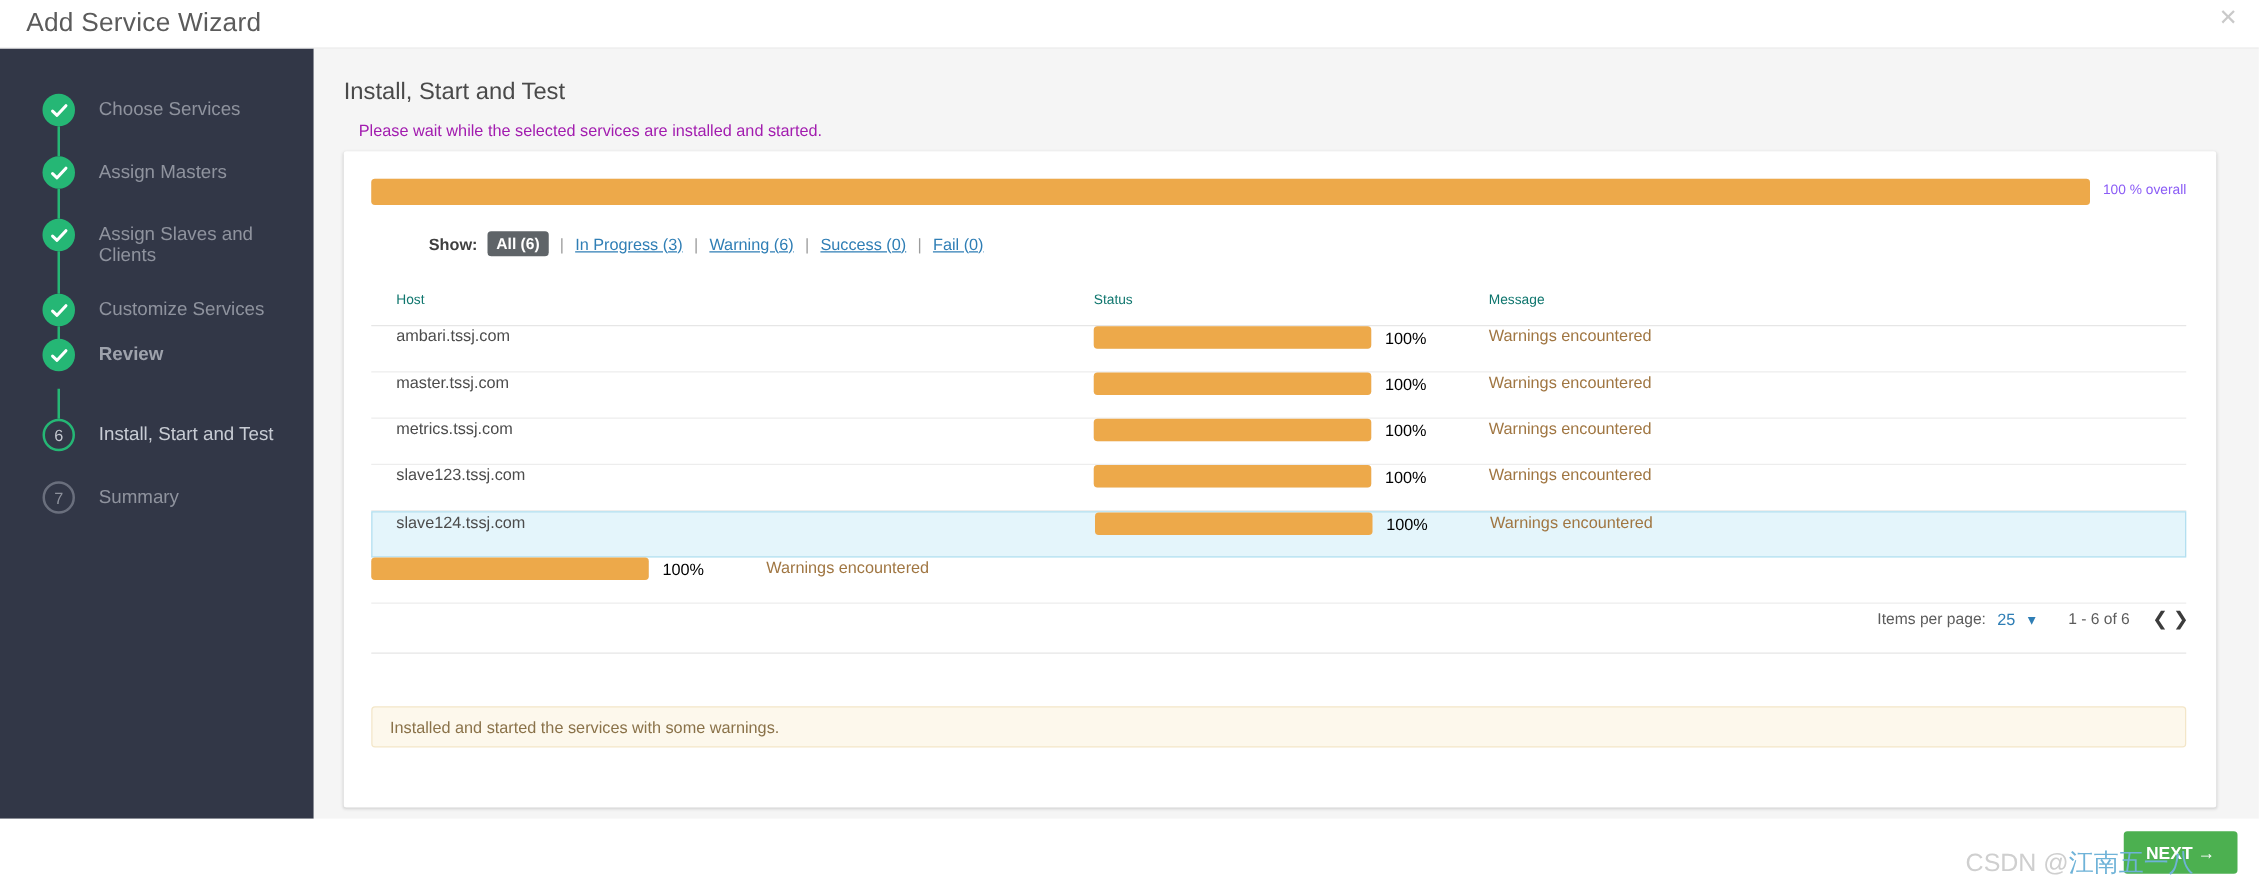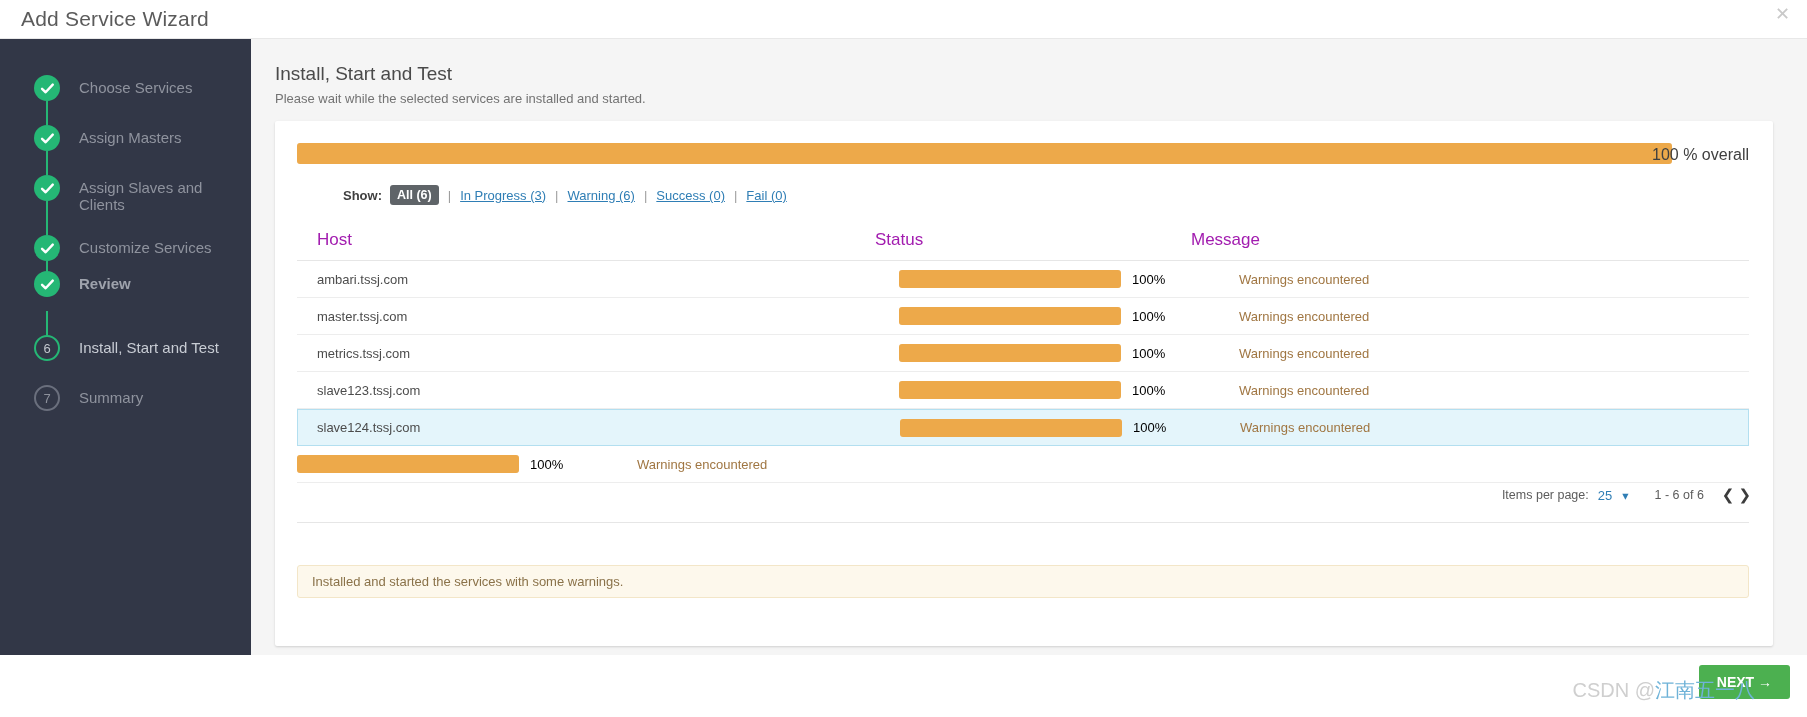--- a/index.html
+++ b/index.html
@@ -82,21 +82,21 @@
 
   
   .main {
     position: absolute; top: 39px; left: 251px;
     width: 1556px; height: 616px;
     background: #f5f5f5;
     overflow: hidden;
   }
   .page-head { position: absolute; left: 24px; top: 24px; }
   .page-title { font-size: 19px; color: #4a4a4a; margin: 0 0 6px 0; font-weight: 400; }
-  .page-sub { font-size: 13px; color: #737373; margin: 0; }
+  .page-sub { font-size: 13px; color: #a21caf; margin: 12px; }
 
   .card {
     position: absolute; left: 24px; top: 82px;
     width: 1498px; height: 525px;
     background: #ffffff;
     border-radius: 2px;
     box-shadow: 0 1px 3px rgba(0,0,0,0.10), 0 1px 2px rgba(0,0,0,0.06);
   }
 
   
@@ -108,21 +108,21 @@
     position: absolute; left: 0; top: 0;
     width: 1375px; height: 21px;
     background: #f0f0f0; border-radius: 3px;
   }
   .overall-fill {
     height: 21px; border-radius: 3px;
     background: #eda94a;
   }
   .overall-text {
     position: absolute; right: 0; top: 3px;
-    font-size: 16px; color: #404040;
+    font-size: 11px; color: #8b5cf6;
   }
 
   
   .filters {
     position: absolute; left: 68px; top: 64px;
     display: flex; align-items: center;
     font-size: 13px;
   }
   .filters .show-lbl { color: #3f3f3f; font-weight: bold; margin-right: 8px; }
   .filters .chip {
@@ -141,31 +141,31 @@
   .tbl {
     position: absolute; left: 22px; top: 98px;
     width: 1452px;
   }
   .tbl-head {
     display: flex; align-items: center;
     height: 42px;
     border-bottom: 1px solid #e6e6e6;
   }
   .tbl-head .th {
-    font-size: 17px; color: #a21caf; font-weight: 400;
+    font-size: 11px; color: #0f766e; font-weight: 400;
   }
   .col-host   { width: 578px; padding-left: 20px; }
   .col-status { width: 316px; }
   .col-msg    { flex: 1; }
 
   .tbl-row {
-    display: flex; align-items: center;
+    display: flex; align-items: flex-start;
     height: 37px;
     border-bottom: 1px solid #ededed;
-    font-size: 13px; color: #4c4c4c; gap: 24px;
+    font-size: 13px; color: #4c4c4c;
   }
   .tbl-row.hl {
     background: #e4f5fb;
     border: 1px solid #b3dff0;
   }
   .tbl-row.hl .col-host { padding-left: 19px; }
   .row-bar-wrap { display: flex; align-items: center; }
   .row-track {
     width: 222px; height: 18px;
     background: #f0f0f0; border-radius: 3px;

